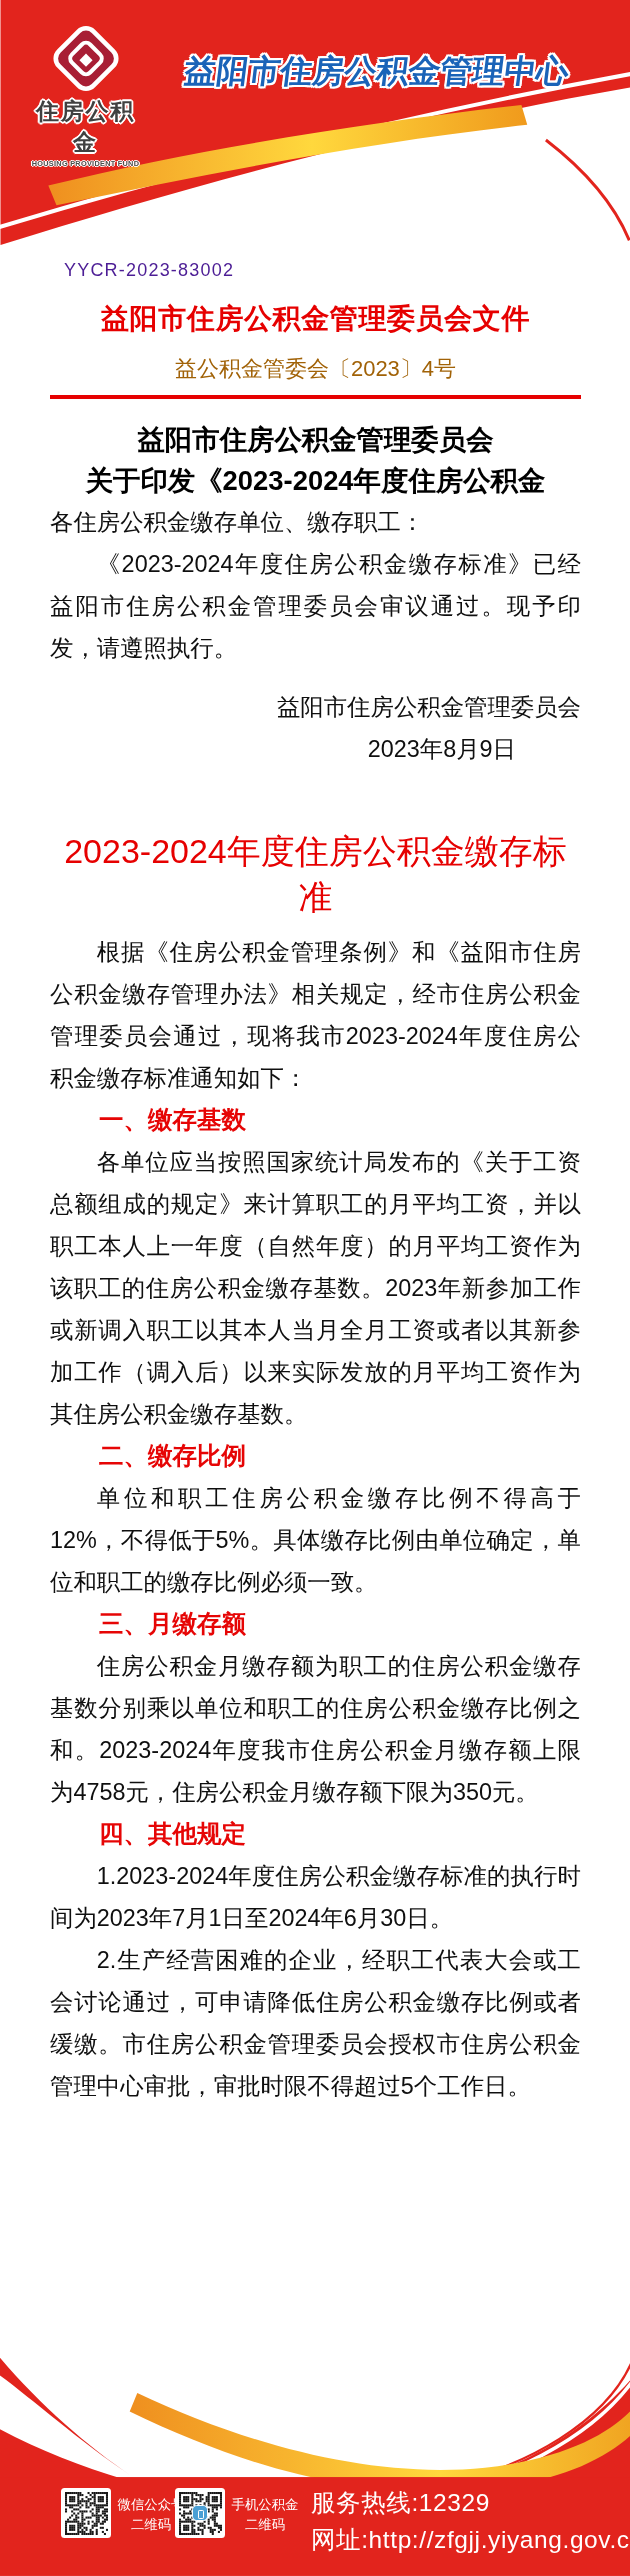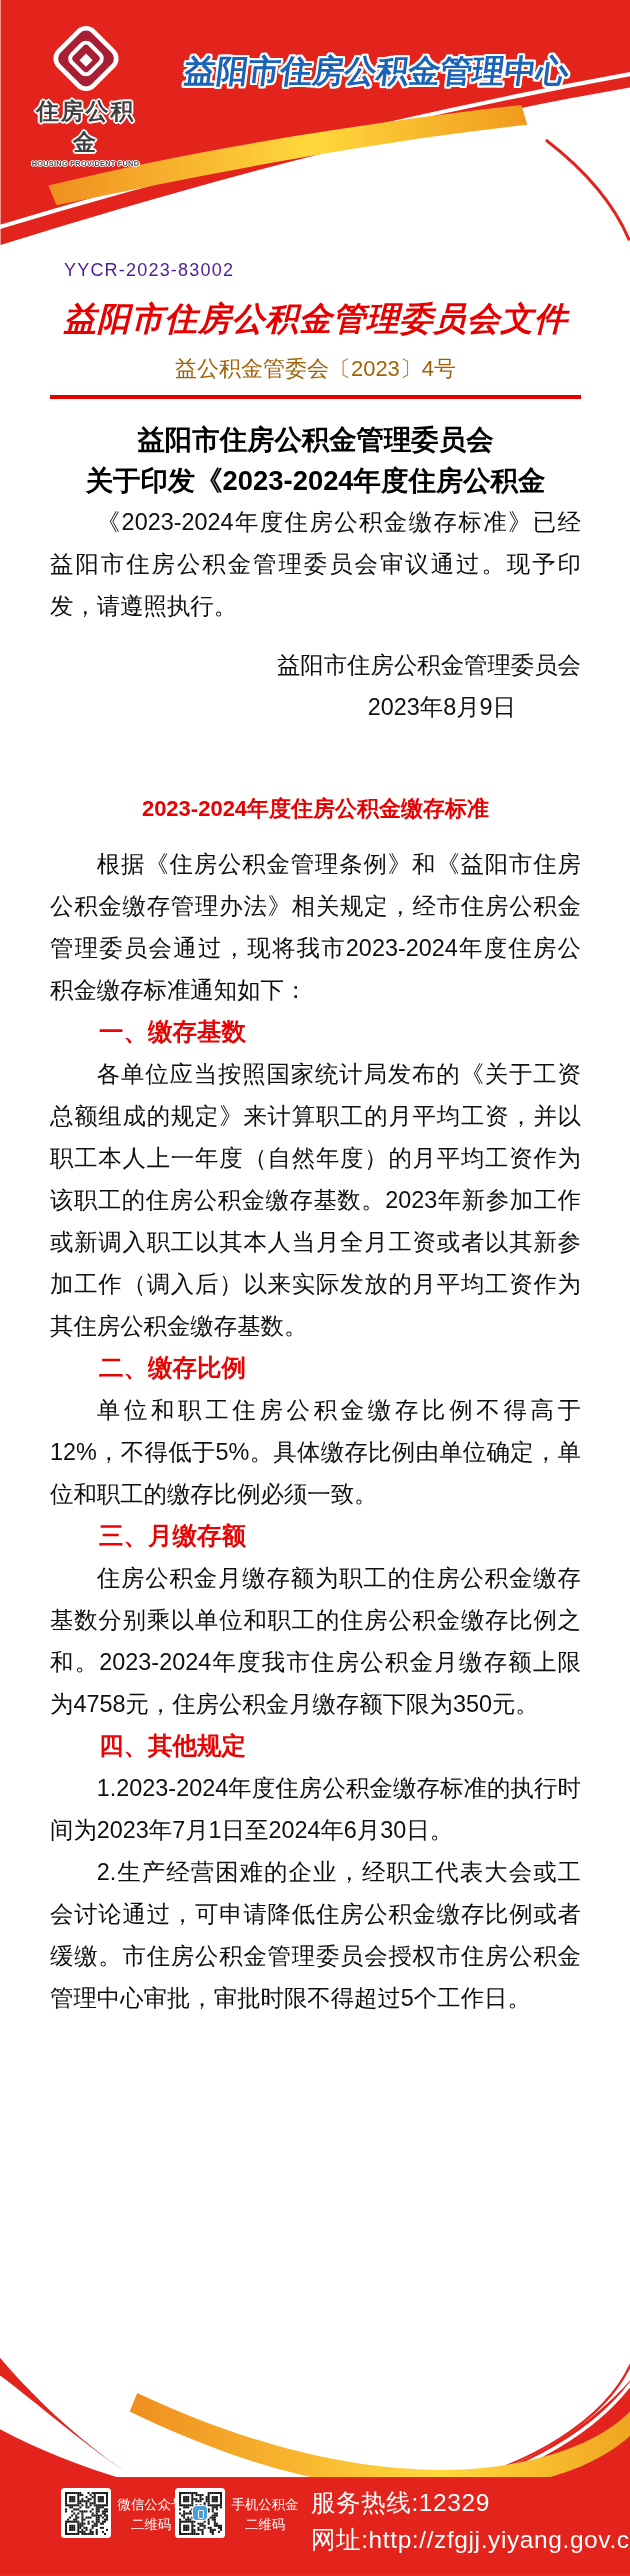--- a/index.html
+++ b/index.html
@@ -15,31 +15,31 @@
     text-shadow:-1.8px 0 #fff,1.8px 0 #fff,0 -1.8px #fff,0 1.8px #fff,-1.2px -1.2px #fff,1.2px -1.2px #fff,-1.2px 1.2px #fff,1.2px 1.2px #fff;}
   .logo-en{font-size:7.3px;font-weight:bold;color:#4d4d4d;letter-spacing:0.3px;margin-top:1.8px;
     text-shadow:-1.2px 0 #fff,1.2px 0 #fff,0 -1.2px #fff,0 1.2px #fff;}
   .hdr-title{position:absolute;left:140px;top:50px;width:473px;text-align:center;white-space:nowrap;
     font-size:32px;font-weight:bold;color:#1a63b8;transform:skewX(-7deg);
     text-shadow:-2.3px 0 #fff,2.3px 0 #fff,0 -2.3px #fff,0 2.3px #fff,-1.8px -1.8px #fff,1.8px -1.8px #fff,-1.8px 1.8px #fff,1.8px 1.8px #fff;}
 
   
   .doc{position:relative;z-index:2;padding:0 50px;color:#111;}
   .doc-code{margin:8px 0 0 14px;font-size:18px;line-height:34px;color:#4c1d95;letter-spacing:1.2px;}
-  .red-title{margin:8.2px 0 0 0;font-size:33px;line-height:48px;font-weight:bold;color:#e60000;
-    text-align:center;font-family:"Liberation Serif","DejaVu Serif",serif;letter-spacing:0.6px;font-style:italic;}
+  .red-title{margin:8.2px 0 0 0;font-size:28px;line-height:48px;font-weight:bold;color:#e60000;
+    text-align:center;font-family:"Liberation Serif","DejaVu Serif",serif;letter-spacing:0.6px;}
   .doc-number{margin-top:8.2px;font-size:22px;line-height:35px;text-align:center;color:#a16207;}
   .divider{margin-top:8.2px;height:4.1px;background:#e60000;}
   .notice-title{margin:20px 0 0 0;font-size:27.4px;line-height:41px;font-weight:bold;text-align:center;color:#000;}
   .bodytext{font-size:23.4px;line-height:42px;color:#0f0f0f;}
   .salutation{margin-top:15px;}
   .para{text-indent:2em;text-align:justify;margin:0;}
   .sig-name{margin-top:17.5px;text-align:right;}
   .sig-date{text-align:right;padding-right:65px;}
-  .banner-title{margin-top:58px;font-size:22px;line-height:46px;font-weight:bold;color:#e60000;text-align:center;}
+  .banner-title{margin-top:58px;font-size:34px;line-height:46px;font-weight:normal;color:#e60000;text-align:center;}
   .after-banner{margin-top:10.5px;}
   .section-heading{font-size:24.5px;line-height:42px;font-weight:bold;color:#e60505;text-indent:2em;margin:0;}
 
   
   .ftr{position:absolute;left:0;bottom:0;width:631px;height:223px;z-index:1;}
   .ftr-art{position:absolute;left:0;top:0;display:block;}
   .ftr-content{position:absolute;left:0;top:0;width:100%;height:100%;z-index:3;}
   .qr-box{position:absolute;width:50px;height:50px;background:#fff;border-radius:3.5px;}
   .qr-box svg{position:absolute;left:3.5px;top:3.5px;}
   .qr1{left:61px;top:135px;}
@@ -91,20 +91,21 @@
     <h1 class="red-title">益阳市住房公积金管理委员会文件</h1>
     <div class="doc-number">益公积金管委会〔2023〕4号</div>
     <div class="divider"></div>
 
     <h2 class="notice-title">
       <span>益阳市住房公积金管理委员会</span><br>
       <span>关于印发《2023-2024年度住房公积金</span><br>
     </h2>
 
     <div class="bodytext">
+      <p class="salutation para" style="text-indent:0;">各住房公积金缴存单位、缴存职工：</p>
       <p class="para">《2023-2024年度住房公积金缴存标准》已经益阳市住房公积金管理委员会审议通过。现予印发，请遵照执行。</p>
       <p class="sig-name para" style="text-indent:0;">益阳市住房公积金管理委员会</p>
       <p class="sig-date para" style="text-indent:0;">2023年8月9日</p>
 
       <div class="banner-title">2023-2024年度住房公积金缴存标准</div>
       <p class="para after-banner">根据《住房公积金管理条例》和《益阳市住房公积金缴存管理办法》相关规定，经市住房公积金管理委员会通过，现将我市2023-2024年度住房公积金缴存标准通知如下：</p>
 
       <p class="section-heading">一、缴存基数</p>
       <p class="para">各单位应当按照国家统计局发布的《关于工资总额组成的规定》来计算职工的月平均工资，并以职工本人上一年度（自然年度）的月平均工资作为该职工的住房公积金缴存基数。2023年新参加工作或新调入职工以其本人当月全月工资或者以其新参加工作（调入后）以来实际发放的月平均工资作为其住房公积金缴存基数。</p>
 

